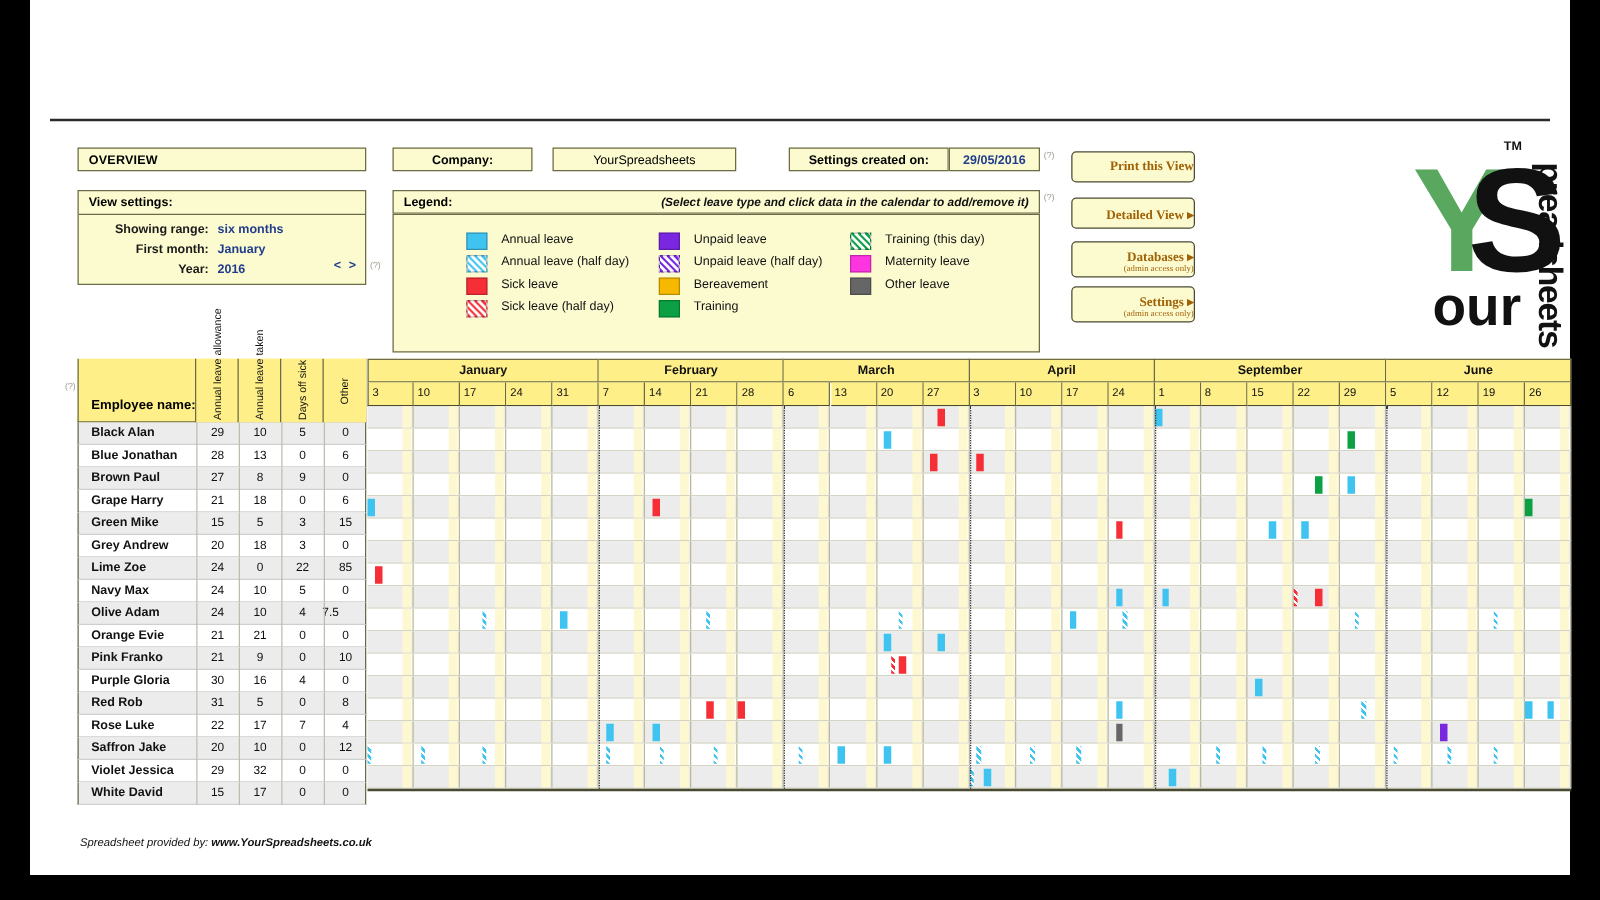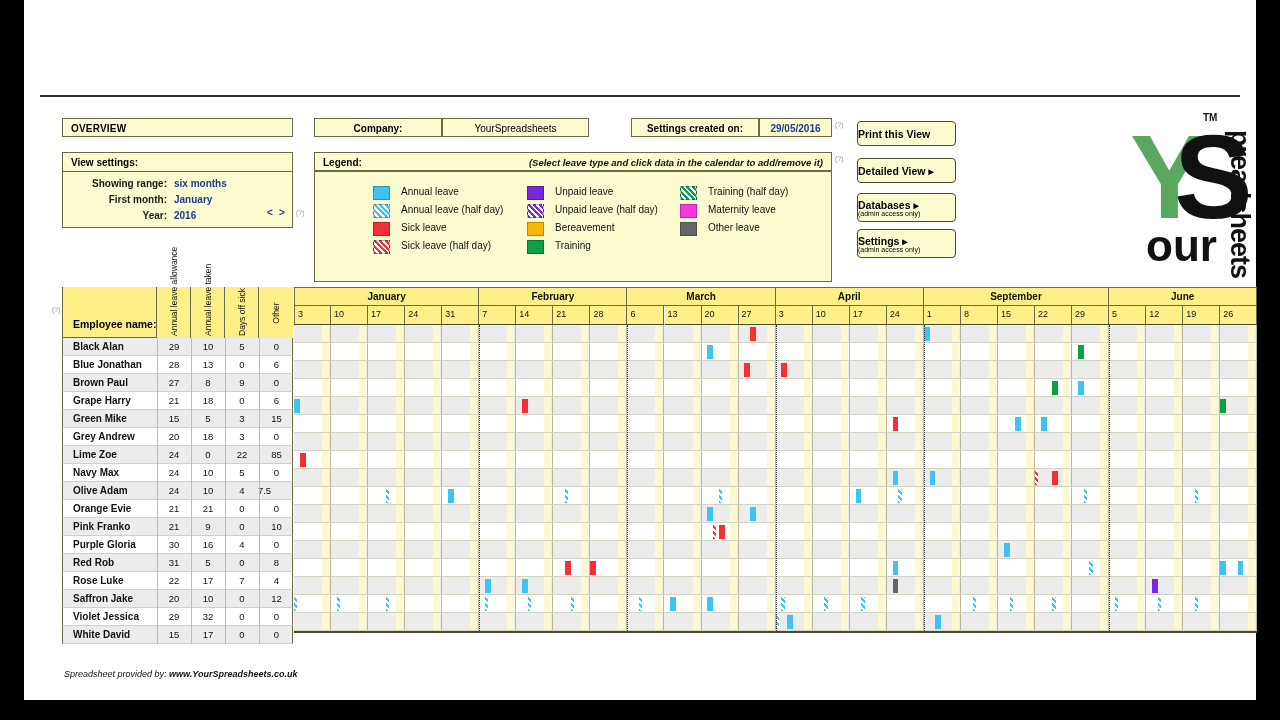--- a/index.html
+++ b/index.html
@@ -37,40 +37,40 @@
   #view-panel { left:38px; top:152px; width:231px; height:76px; }
   #view-panel .hdr { position:absolute; left:8px; top:4px; font-size:10px; font-weight:bold;}
   #view-panel .hr { position:absolute; left:0; top:18px; width:229px; height:1px; background:#6b6b4a; }
   .vrow { position:absolute; width:100%; height:16px; }
   .vrow .lab { position:absolute; right:125px; top:0; font-size:10px; font-weight:bold; color:#1a1a1a; white-space:nowrap; }
   .vrow .val { position:absolute; left:111px; top:0; font-size:10px; font-weight:bold; color:#1f3c8c; white-space:nowrap; }
   #arrow-prev, #arrow-next { position:absolute; top:207px; font-size:10px; font-weight:bold; color:#1f3c8c; }
   #arrow-prev { left:243px; } #arrow-next { left:255px; }
 
   
-  #company-lab  { left:290px; top:118px; width:128px; height:19px; }
+  #company-lab  { left:290px; top:118px; width:112px; height:19px; }
   #company-val  { left:418px; top:118px; width:147px; height:19px; }
   #summary-lab  { left:607px; top:118px; width:128px; height:19px; }
   #summary-val  { left:735px; top:118px; width:73px;  height:19px; }
   .cellc { position:absolute; left:0; right:0; top:4px; text-align:center; font-size:10px; }
 
   
   #legend-hdr { left:290px; top:152px; width:518px; height:19px; }
   #legend-body{ left:290px; top:171px; width:518px; height:111px; }
   #legend-hdr .l { position:absolute; left:8px; top:4px; font-size:10px; font-weight:bold; }
   #legend-hdr .r { position:absolute; right:8px; top:4px; font-size:9.5px; font-style:italic; font-weight:bold; color:#111; }
   .leg-col { position:absolute; top:12px; }
   .leg-item { position:relative; height:18px; margin-bottom:0; }
   .leg-sw { position:absolute; left:0; top:2px; width:17px; height:14px; border:1px solid rgba(0,0,0,.25); }
   .leg-tx { position:absolute; left:28px; top:2px; font-size:10px; color:#111; white-space:nowrap; }
 
   
   .btn {
     position:absolute; background:#fcfbd0; border:1.4px solid #4a4a33; border-radius:4px;
-    text-align:left; color:#000000; cursor:pointer;
+    text-align:right; color:#a16207; cursor:pointer;font-family:Liberation Serif, serif;
   }
   .btn .bt { display:block; font-size:10.5px; font-weight:bold; }
   .btn .bs { display:block; font-size:7px; margin-top:-1px; }
   #btn-print    { left:833px; top:121px; width:99px; height:25px; padding-top:6px; }
   #btn-detailed { left:833px; top:158px; width:99px; height:25px; padding-top:6px; }
   #btn-db       { left:833px; top:193px; width:99px; height:29px; padding-top:5px; }
   #btn-settings { left:833px; top:229px; width:99px; height:29px; padding-top:5px; }
 
   
   #logo { position:absolute; left:1110px; top:112px; width:120px; height:175px; }
@@ -229,21 +229,21 @@
           <span class="leg-tx">Bereavement</span>
         </div>
         <div class="leg-item">
           <span class="leg-sw" style="background: rgb(10, 160, 67);"></span>
           <span class="leg-tx">Training</span>
         </div>
       </div>
     <div class="leg-col" id="legcol2" style="left:365px;">
         <div class="leg-item">
           <span class="leg-sw" style="background: repeating-linear-gradient(45deg, rgb(10, 160, 67) 0px, rgb(10, 160, 67) 2px, rgb(255, 255, 255) 2px, rgb(255, 255, 255) 4px);"></span>
-          <span class="leg-tx">Training (half day)</span>
+          <span class="leg-tx">Training (this day)</span>
         </div>
         <div class="leg-item">
           <span class="leg-sw" style="background: rgb(253, 53, 224);"></span>
           <span class="leg-tx">Maternity leave</span>
         </div>
         <div class="leg-item">
           <span class="leg-sw" style="background: rgb(102, 102, 102);"></span>
           <span class="leg-tx">Other leave</span>
         </div>
       </div>

